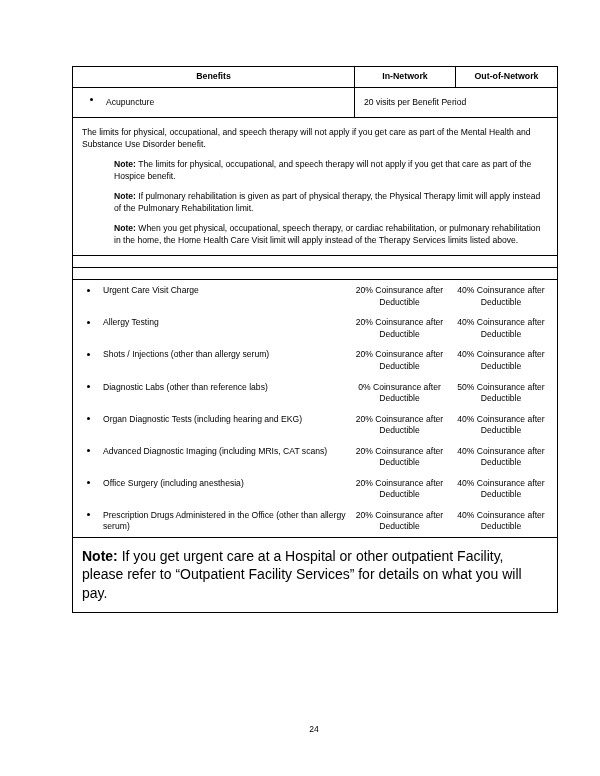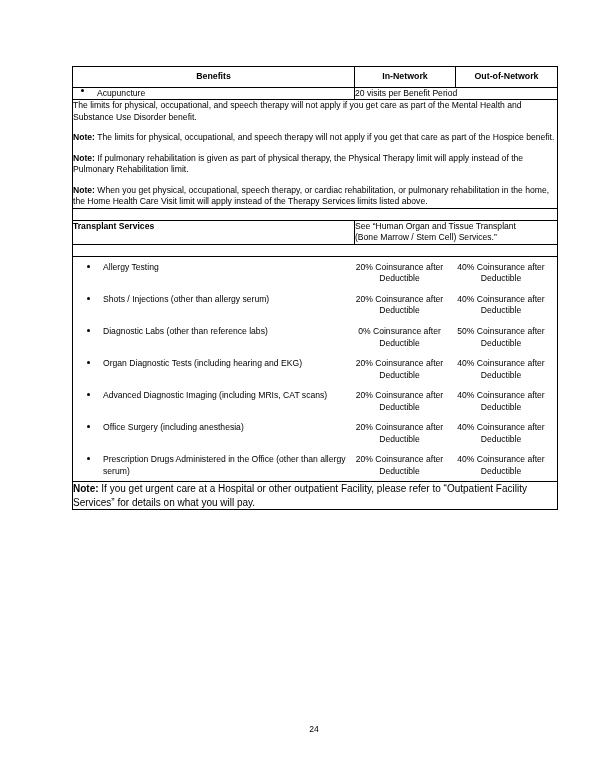--- a/index.html
+++ b/index.html
@@ -30,21 +30,21 @@
     width: 485px;
     border-collapse: collapse;
     table-layout: fixed;
     font-size: 8.6px;
     line-height: 1.34;
   }
 
   .benefit-table td,
   .benefit-table th {
     border: 1px solid #000000;
-    padding: 0;
+    padding: 9px;
     vertical-align: top;
     font-weight: normal;
     text-align: left;
   }
 
   
   col.c-benefit { width: 282px; }
   col.c-in      { width: 101px; }
   col.c-out     { width: 102px; }
 
@@ -83,20 +83,21 @@
     width: 3px;
     height: 3px;
     background: #000;
     border-radius: 50%;
   }
   .blk {
     margin: 0;
   }
   .blk + .blk {
     margin-top: 9px;
+    margin-left: 32px;
   }
   .note-lbl { font-weight: bold; }
   .sect-title { font-weight: bold; }
 
   
   .spacer td {
     height: 11px;
     padding: 0;
   }
 
@@ -134,21 +135,21 @@
   col.s-in   { width: 101px; }
   col.s-out  { width: 102px; }
 
   .svc-wrap {
     padding: 5px 6px 0 6px;
   }
   .svc-table tr:last-child td { padding-bottom: 4px; margin-top: 20px; }
 
   .footnote-note {
     padding: 5px 6px 6px 6px;
-    font-size: 10px;
+    font-size: 14px;
     line-height: 1.34;
   }
 
   
   .val-span {
     text-align: center;
     padding: 5px 6px 6px 6px;
   }
 
   .page-number {
@@ -207,46 +208,42 @@
           <p class="blk">
             <span class="note-lbl">Note:</span><span> When you get physical, occupational, speech therapy, or cardiac rehabilitation, or pulmonary rehabilitation in the home, the Home Health Care Visit limit will apply instead of the Therapy Services limits listed above.</span>
           </p>
         </td>
       </tr>
 
       <tr class="spacer">
         <td colspan="3"></td>
       </tr>
 
-      <tr>
-        <td class="cell">
-          <span class="sect-title">Transplant Services</span>
-        </td>
-        <td class="val-span" colspan="2">
-          <div>See “Human Organ and Tissue Transplant</div>
-          <div>(Bone Marrow / Stem Cell) Services.”</div>
-        </td>
-      </tr>
 
       <tr class="spacer">
         <td colspan="3"></td>
       </tr>
 
 
       <tr>
         <td colspan="3" style="padding:0;">
           <div class="svc-wrap">
             <table class="svc-table">
               <colgroup>
                 <col class="s-name">
                 <col class="s-in">
                 <col class="s-out">
               </colgroup>
               <tbody id="services-body">
                   <tr>
+                    <td class="svc-name"><span class="bullet-dot"></span><span>Urgent Care Visit Charge</span></td>
+                    <td class="svc-in">20% Coinsurance after Deductible</td>
+                    <td class="svc-out">40% Coinsurance after Deductible</td>
+                  </tr>
+                  <tr>
                     <td class="svc-name"><span class="bullet-dot"></span><span>Allergy Testing</span></td>
                     <td class="svc-in">20% Coinsurance after Deductible</td>
                     <td class="svc-out">40% Coinsurance after Deductible</td>
                   </tr>
                   <tr>
                     <td class="svc-name"><span class="bullet-dot"></span><span>Shots / Injections (other than allergy serum)</span></td>
                     <td class="svc-in">20% Coinsurance after Deductible</td>
                     <td class="svc-out">40% Coinsurance after Deductible</td>
                   </tr>
                   <tr>

